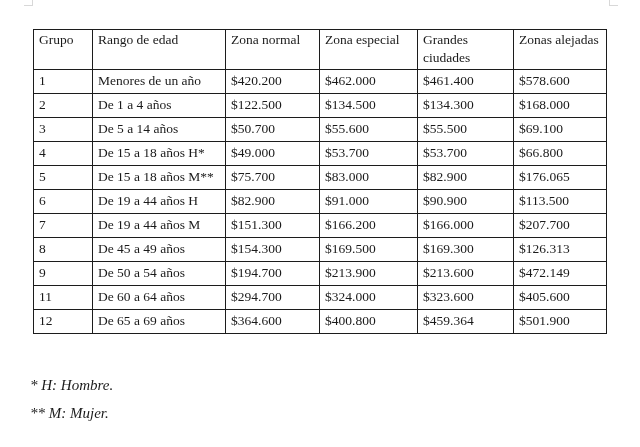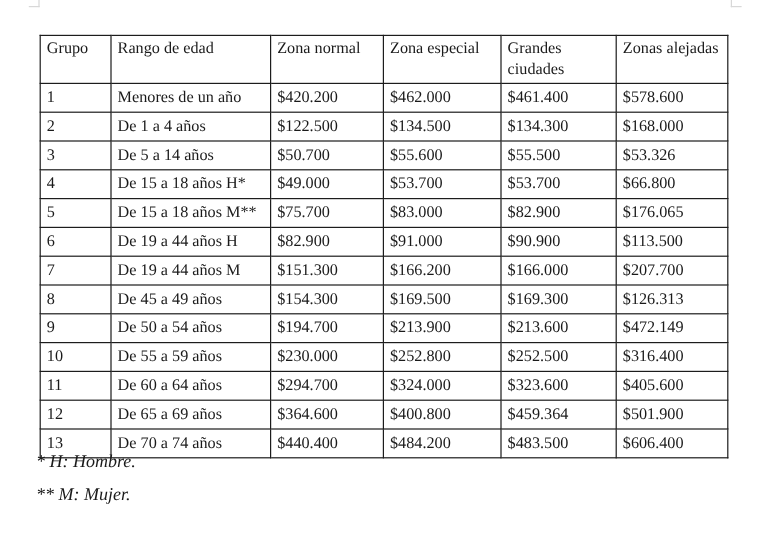--- a/index.html
+++ b/index.html
@@ -102,21 +102,21 @@
           <td>$134.500</td>
           <td>$134.300</td>
           <td>$168.000</td>
         </tr>
         <tr>
           <td>3</td>
           <td>De 5 a 14 años</td>
           <td>$50.700</td>
           <td>$55.600</td>
           <td>$55.500</td>
-          <td>$53.326</td>
+          <td>$69.100</td>
         </tr>
         <tr>
           <td>4</td>
           <td>De 15 a 18 años H*</td>
           <td>$49.000</td>
           <td>$53.700</td>
           <td>$53.700</td>
           <td>$66.800</td>
         </tr>
         <tr>
@@ -153,51 +153,35 @@
         </tr>
         <tr>
           <td>9</td>
           <td>De 50 a 54 años</td>
           <td>$194.700</td>
           <td>$213.900</td>
           <td>$213.600</td>
           <td>$472.149</td>
         </tr>
         <tr>
-          <td>10</td>
-          <td>De 55 a 59 años</td>
-          <td>$230.000</td>
-          <td>$252.800</td>
-          <td>$252.500</td>
-          <td>$316.400</td>
-        </tr>
-        <tr>
           <td>11</td>
           <td>De 60 a 64 años</td>
           <td>$294.700</td>
           <td>$324.000</td>
           <td>$323.600</td>
           <td>$405.600</td>
         </tr>
         <tr>
           <td>12</td>
           <td>De 65 a 69 años</td>
           <td>$364.600</td>
           <td>$400.800</td>
           <td>$459.364</td>
           <td>$501.900</td>
         </tr>
-        <tr>
-          <td>13</td>
-          <td>De 70 a 74 años</td>
-          <td>$440.400</td>
-          <td>$484.200</td>
-          <td>$483.500</td>
-          <td>$606.400</td>
-        </tr>
       </tbody>
   </table>
 
   <div class="footnotes">
     <p class="footnote">* H: Hombre.</p>
     <p class="footnote">** M: Mujer.</p>
   </div>
 
 </div>
 

